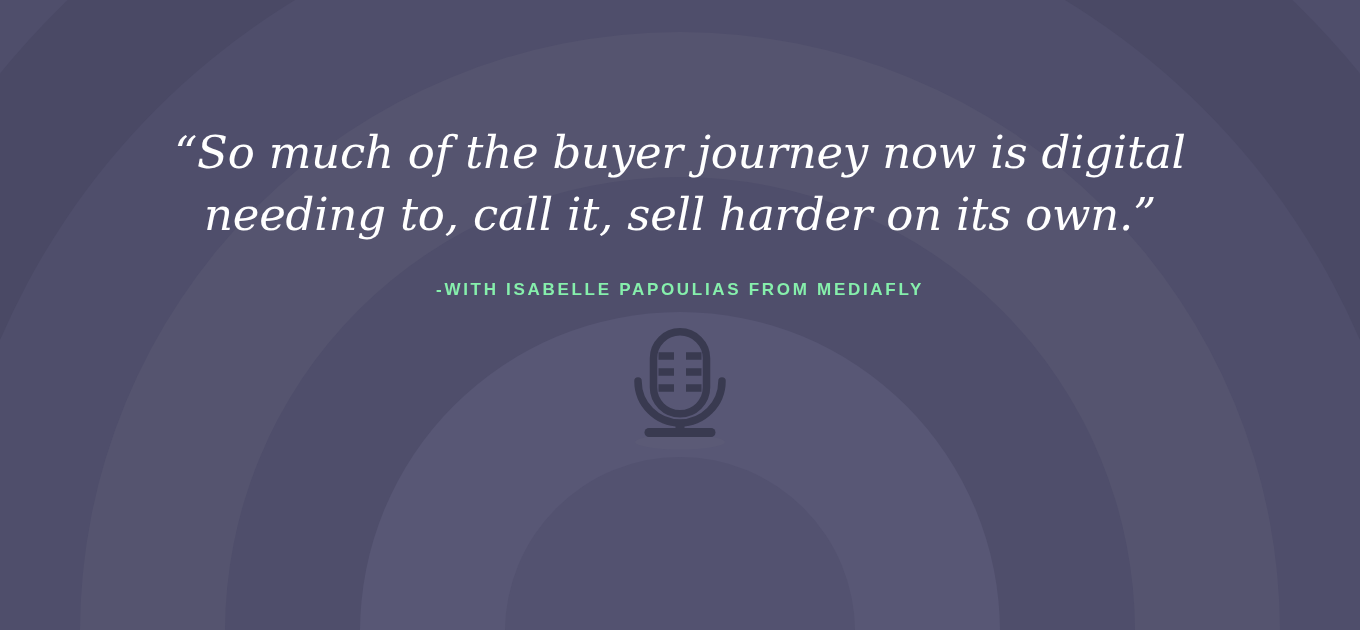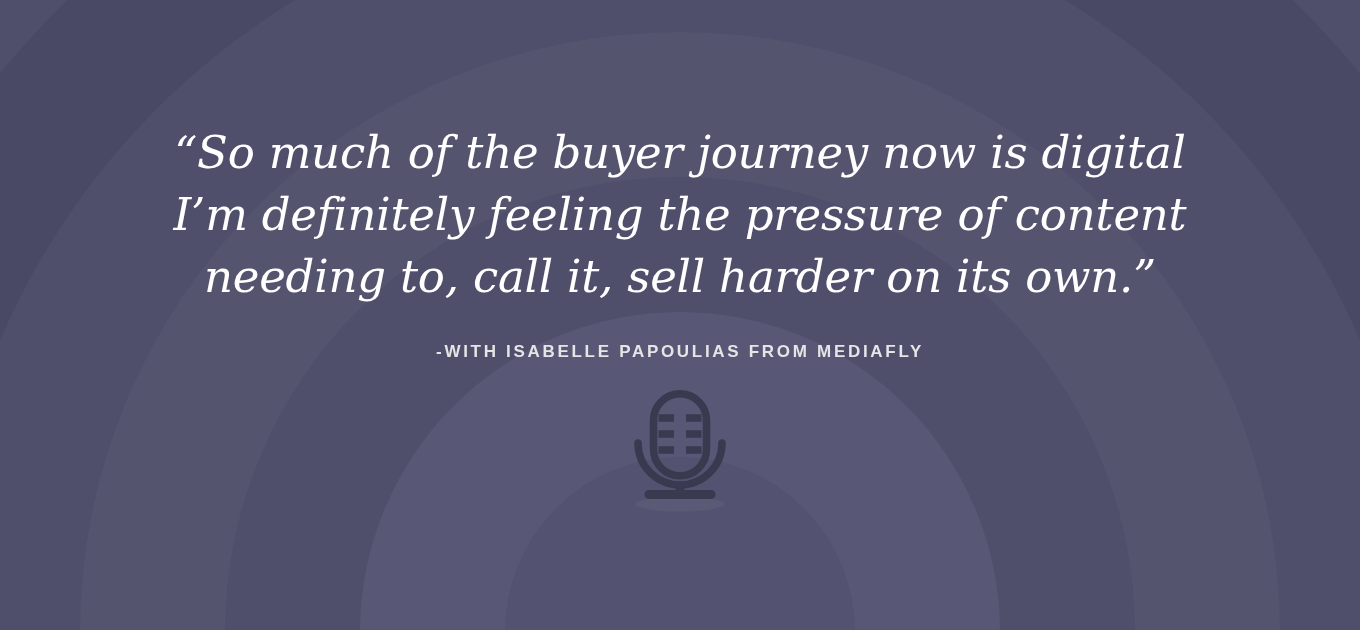--- a/index.html
+++ b/index.html
@@ -46,21 +46,21 @@
     line-height: 62px;
     letter-spacing: -0.2px;
     text-rendering: optimizeLegibility;
   }
   #quote .qline {
     display: block;
     white-space: nowrap;
   }
   #attribution {
     margin-top: 34px;
-    color: #e5e5e5;
+    color: #86efac;
     font-family: "Liberation Sans", sans-serif;
     font-weight: 600;
     font-size: 17px;
     letter-spacing: 2.7px;
     text-transform: uppercase;
     white-space: nowrap;
   }
   #mic-wrap {
     margin-top: 28px;
     width: 110px;
@@ -89,21 +89,20 @@
       <circle cx="680" cy="632" r="455" fill="#4f4e6b"></circle>
       <circle cx="680" cy="632" r="320" fill="#585775"></circle>
       <circle cx="680" cy="632" r="175" fill="#535270"></circle>
     </g>
   </svg>
 
   <div id="content">
 
     <div id="quote">
       <span class="qline">“So much of the buyer journey now is digital</span>
-      <span class="qline">I’m definitely feeling the pressure of content</span>
       <span class="qline">needing to, call it, sell harder on its own.”</span>
     </div>
 
     <div id="attribution">-WITH ISABELLE PAPOULIAS FROM MEDIAFLY</div>
 
     <div id="mic-wrap">
       <svg width="94" height="122" viewBox="0 0 94 122" aria-hidden="true">
 
         <ellipse cx="47" cy="114" rx="45" ry="7.5" fill="#5b5a76"></ellipse>
         <g fill="none" stroke="#393a50" stroke-width="7.5" stroke-linecap="butt">

